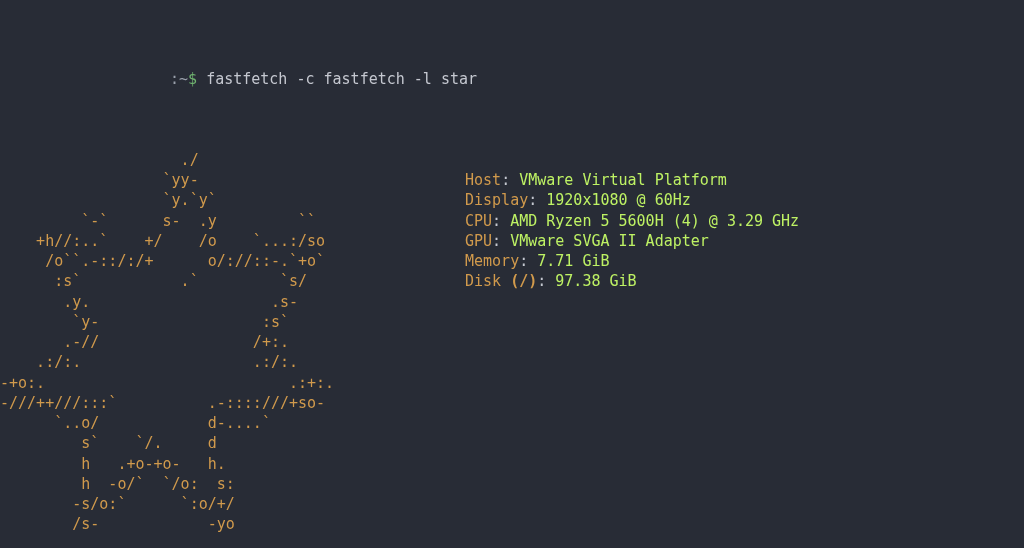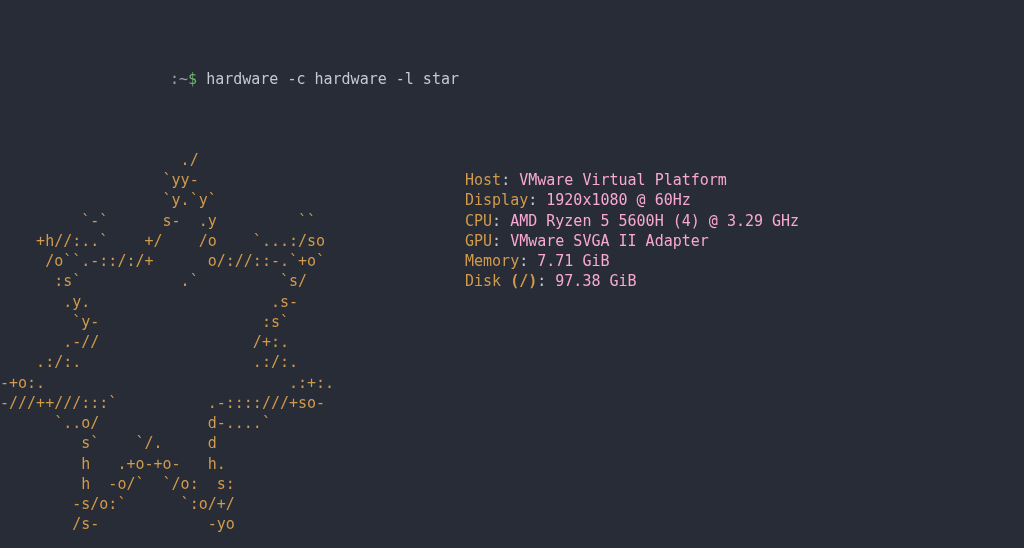--- a/index.html
+++ b/index.html
@@ -21,28 +21,28 @@
   .dollar { color: #6fb36f; }
   .cmd { color: #c5c8d0; }
   .logo-col {
     color: #d19a4c;
     width: 465px;
     flex: 0 0 465px;
   }
   .info-col { padding-top: 0; }
   .label { color: #d19a4c; font-weight: normal; }
   .colon { color: #c5c8d0; }
-  .value { color: #f9a8d4; text-align: center; }
+  .value { color: #bef264; text-align: center; }
   .paren { color: #d19a4c; font-weight: bold; }
   .info-line { white-space: pre; }
 </style>
 </head>
 <body>
 
 <div class="term">
 
-  <div class="prompt-wrap"><span class="prompt">:~</span><span class="dollar">$</span><span> </span><span class="cmd">hardware -c hardware -l star</span></div>
+  <div class="prompt-wrap"><span class="prompt">:~</span><span class="dollar">$</span><span> </span><span class="cmd">fastfetch -c fastfetch -l star</span></div>
 
   <div id="output"><div class="row"><div class="logo-col">                    ./</div><div class="info-col info-line"></div></div><div class="row"><div class="logo-col">                  `yy-</div><div class="info-col info-line"><span class="label">Host</span><span class="colon">: </span><span class="value">VMware Virtual Platform</span></div></div><div class="row"><div class="logo-col">                  `y.`y`</div><div class="info-col info-line"><span class="label">Display</span><span class="colon">: </span><span class="value">1920x1080 @ 60Hz</span></div></div><div class="row"><div class="logo-col">         `-`      s-  .y         ``</div><div class="info-col info-line"><span class="label">CPU</span><span class="colon">: </span><span class="value">AMD Ryzen 5 5600H (4) @ 3.29 GHz</span></div></div><div class="row"><div class="logo-col">    +h//:..`    +/    /o    `...:/so</div><div class="info-col info-line"><span class="label">GPU</span><span class="colon">: </span><span class="value">VMware SVGA II Adapter</span></div></div><div class="row"><div class="logo-col">     /o``.-::/:/+      o/://::-.`+o`</div><div class="info-col info-line"><span class="label">Memory</span><span class="colon">: </span><span class="value">7.71 GiB</span></div></div><div class="row"><div class="logo-col">      :s`           .`         `s/</div><div class="info-col info-line"><span class="label">Disk</span><span class="paren"> (/)</span><span class="colon">: </span><span class="value">97.38 GiB</span></div></div><div class="row"><div class="logo-col">       .y.                    .s-</div><div class="info-col info-line"></div></div><div class="row"><div class="logo-col">        `y-                  :s`</div><div class="info-col info-line"></div></div><div class="row"><div class="logo-col">       .-//                 /+:.</div><div class="info-col info-line"></div></div><div class="row"><div class="logo-col">    .:/:.                   .:/:.</div><div class="info-col info-line"></div></div><div class="row"><div class="logo-col">-+o:.                           .:+:.</div><div class="info-col info-line"></div></div><div class="row"><div class="logo-col">-///++///:::`          .-::::///+so-</div><div class="info-col info-line"></div></div><div class="row"><div class="logo-col">      `..o/            d-....`</div><div class="info-col info-line"></div></div><div class="row"><div class="logo-col">         s`    `/.     d</div><div class="info-col info-line"></div></div><div class="row"><div class="logo-col">         h   .+o-+o-   h.</div><div class="info-col info-line"></div></div><div class="row"><div class="logo-col">         h  -o/`  `/o:  s:</div><div class="info-col info-line"></div></div><div class="row"><div class="logo-col">        -s/o:`      `:o/+/</div><div class="info-col info-line"></div></div><div class="row"><div class="logo-col">        /s-            -yo</div><div class="info-col info-line"></div></div></div>
 
   
 
 </div>
 
 </body></html>

